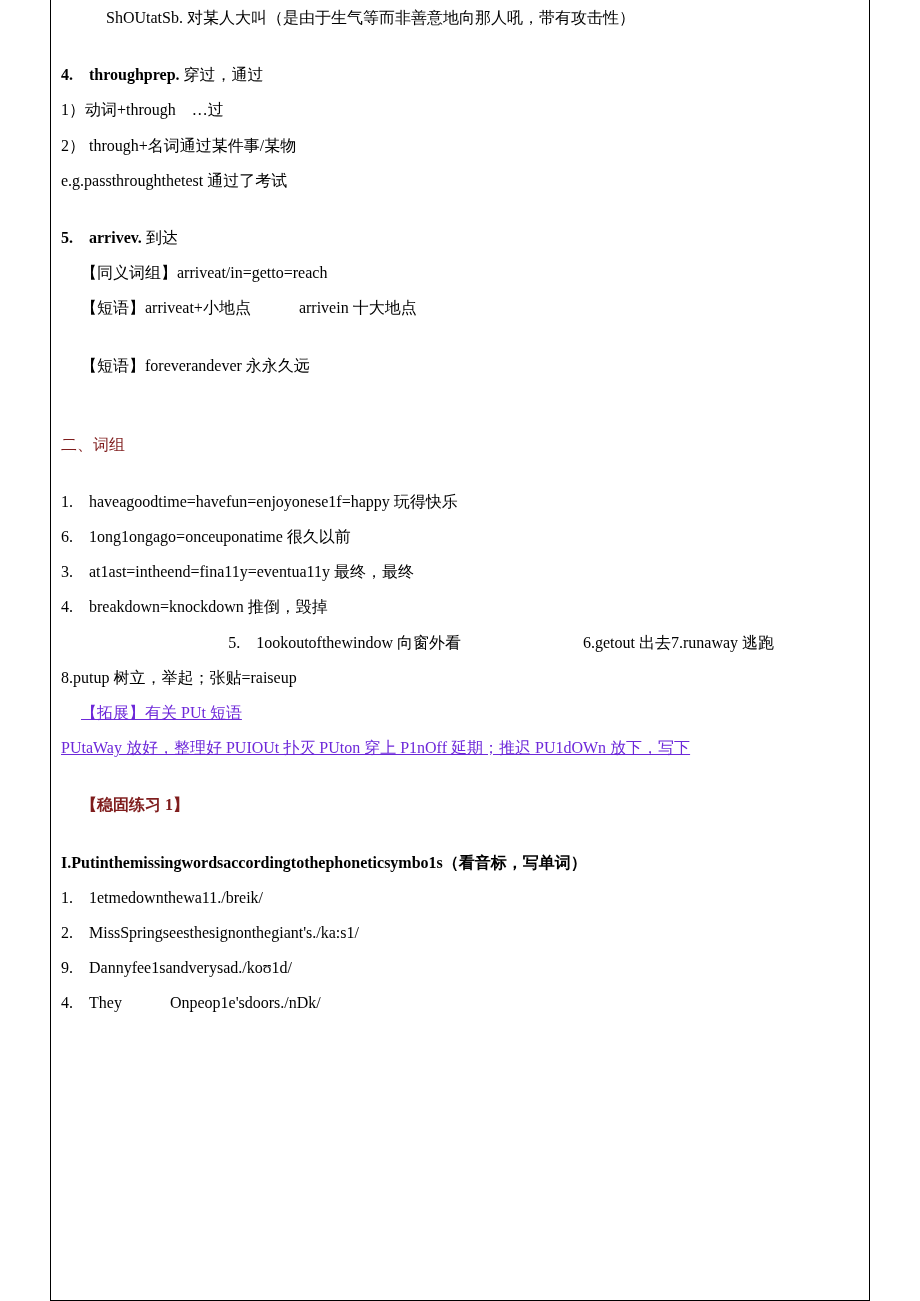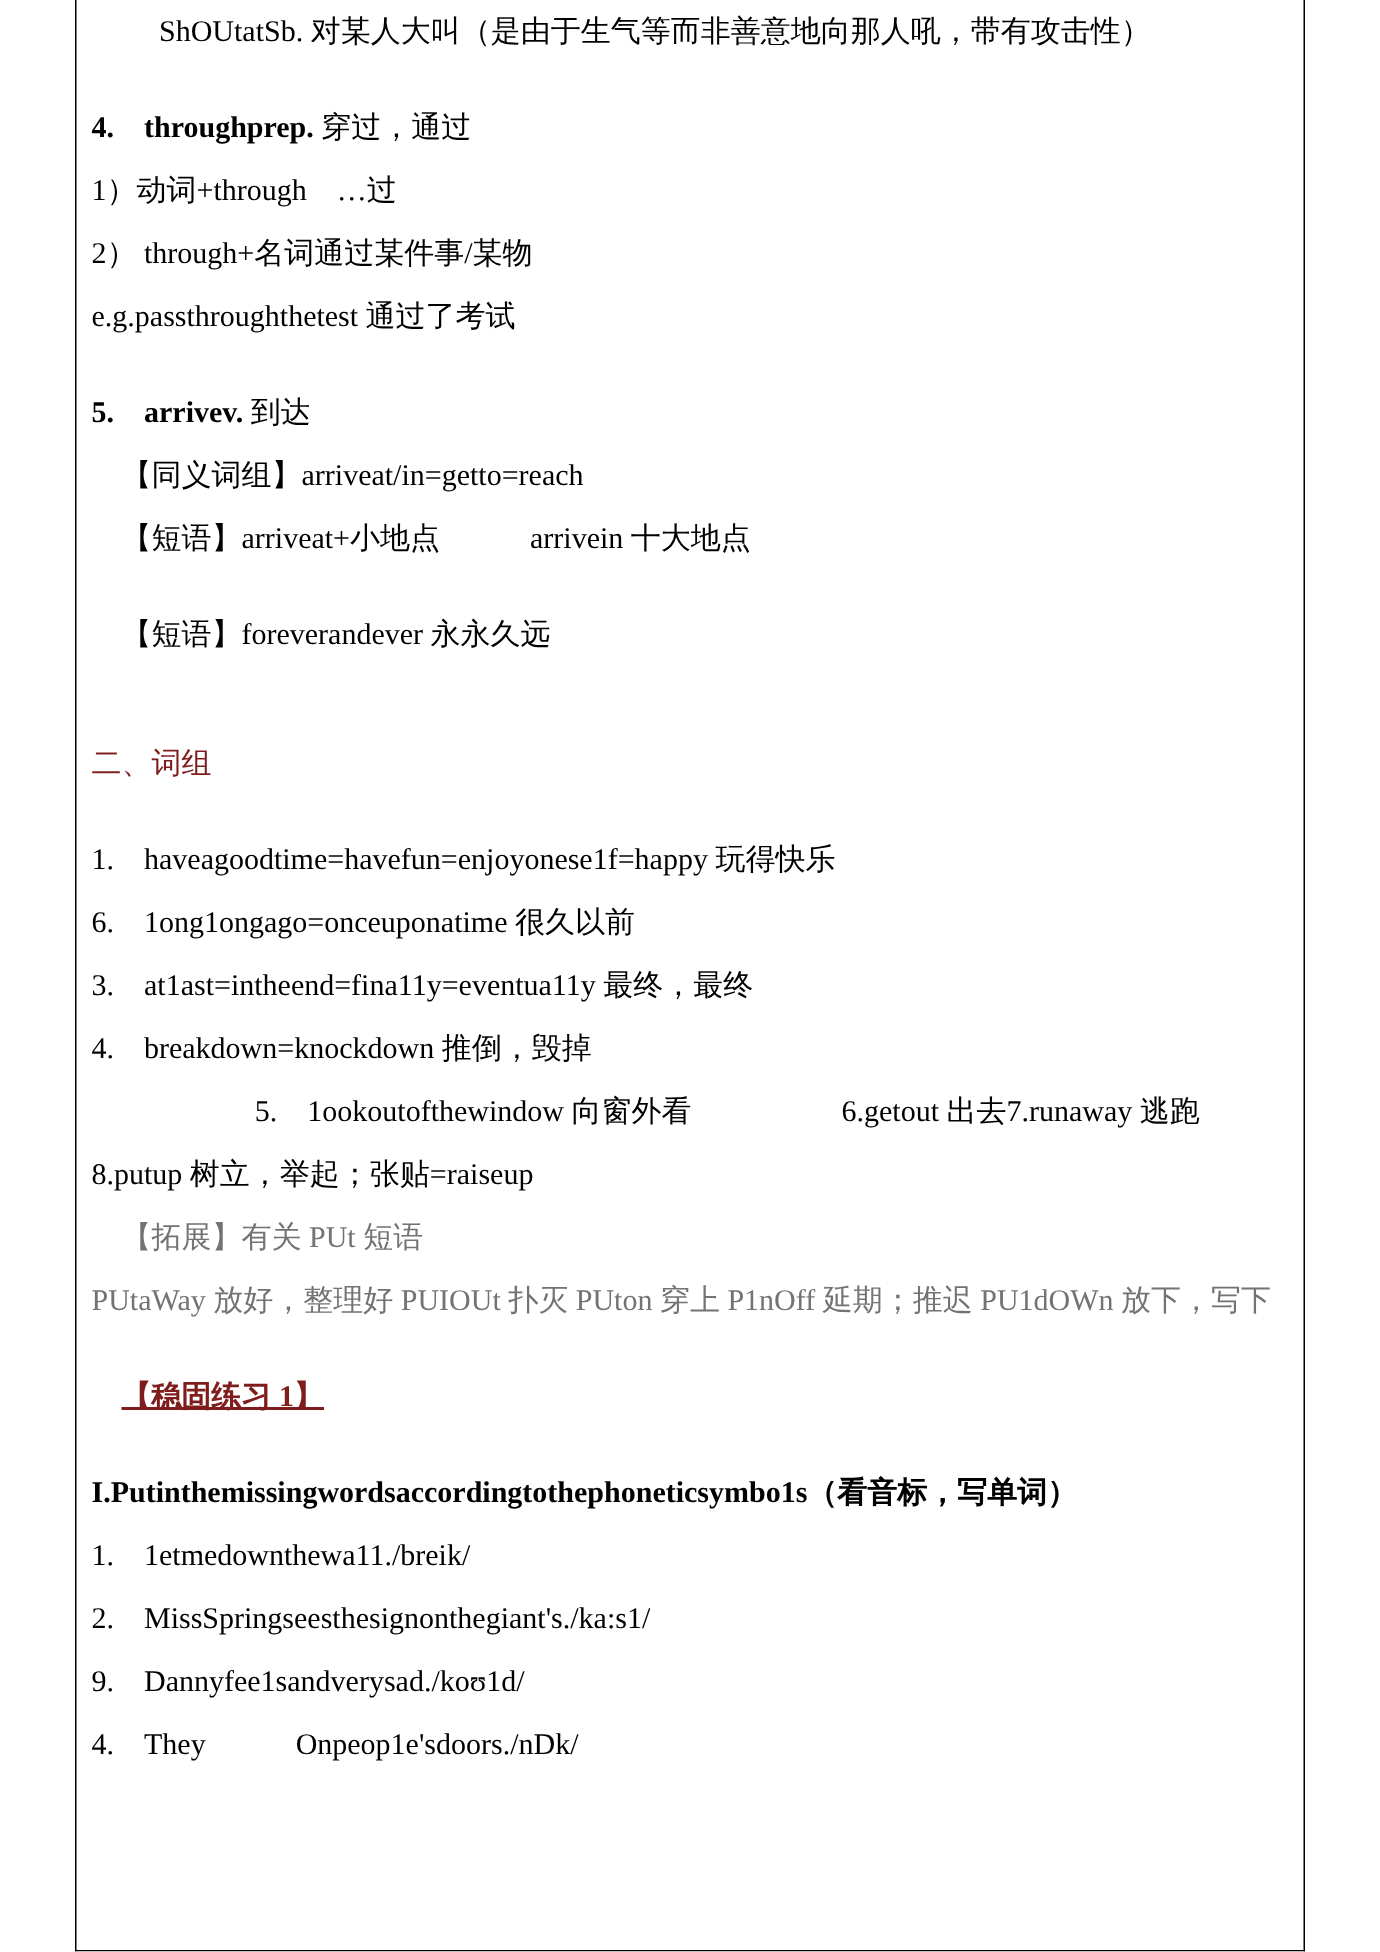--- a/index.html
+++ b/index.html
@@ -14,27 +14,27 @@
     border: 1px solid #000;
     border-top: none;
     box-sizing: border-box;
     padding: 0 10px 10px 10px;
     min-height: 1301px;
     position: relative;
   }
   .line {
     margin: 0;
     padding: 4px 0;
-    font-size: 20px;
+    font-size: 16px;
     line-height: 1.7;
   }
   .bold { font-weight: bold; }
   .blue { color: #7f1d1d; }
-  .red  { color: #737373; }
-  .underline { text-decoration: underline; }
+  .red  { color: #6d28d9; text-decoration: underline; }
+  .underline { }
   .indent1 { padding-left: 45px; }
   .indent-sm { padding-left: 20px; }
   .spacer { height: 22px; }
   .row-inline { display: flex; text-align: right; }
   .col-1 { flex: 0 0 400px; }
   .col-2 { flex: 0 0 210px; }
 </style>
 </head>
 <body>
 

